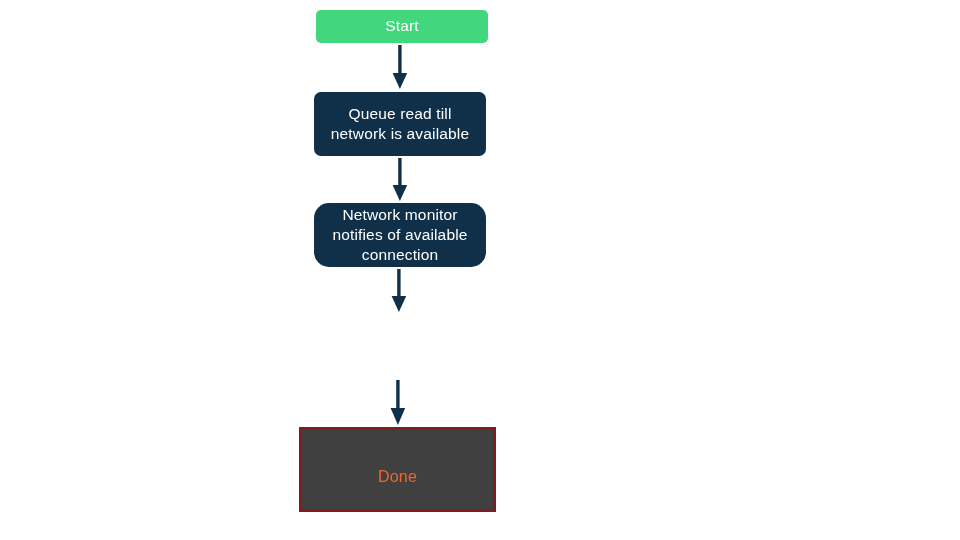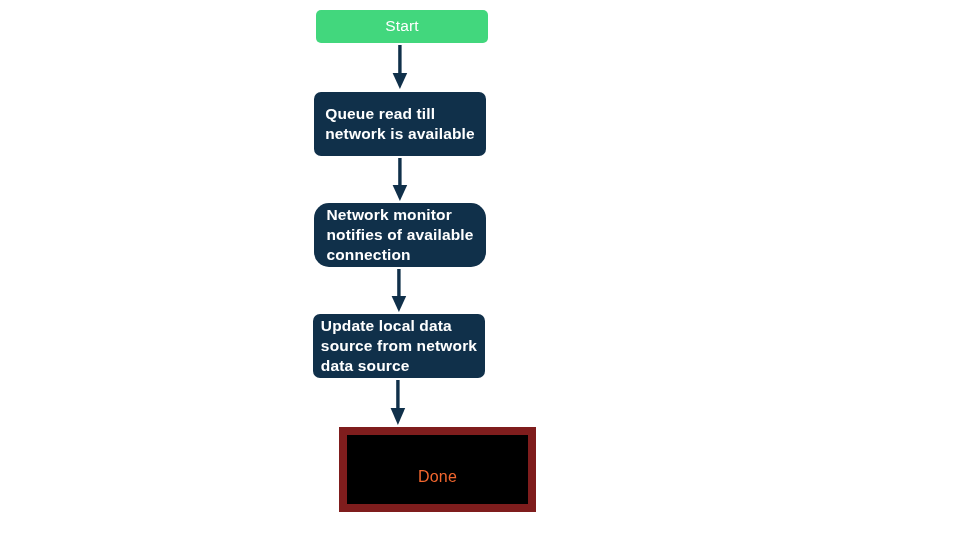--- a/index.html
+++ b/index.html
@@ -21,20 +21,21 @@
     background: #ffffff;
   }
 
   
   .node {
     position: absolute;
     box-sizing: border-box;
     display: flex;
     align-items: center;
     justify-content: center;
+    text-align: center;
   }
 
   .node-label {
     display: block;
     white-space: pre-line;
     line-height: 1.30;
     letter-spacing: 0.01em;
   }
 
   
@@ -49,32 +50,31 @@
   }
 
   
   .node-process {
     background: #10304a;
     border-radius: 7px;
     color: #ffffff;
   }
   .node-process .node-label {
     font-size: 15.5px;
-    font-weight: 700;
+    font-weight: 400;
   }
 
   
   .node-done {
-    background: #000000;
-    border: 8px solid #7f1d1d;
+    background: #404040;
+    border: 3px solid #7f1d1d;
     border-radius: 0;
     color: #f2662e;
     align-items: center;
     justify-content: center;
-    margin-left: 40px;
   }
   .node-done .node-label {
     font-size: 16px;
     font-weight: 400;
     position: relative;
     top: 8px;
   }
 
   
   .connector {
@@ -119,25 +119,20 @@
 connection</span>
   </div>
 
   <div class="connector" style="left:390px; top:269px;">
     <svg width="18" height="45" viewBox="0 0 18 45">
       <rect x="7.2" y="0" width="3.4" height="29" fill="#10304a"></rect>
       <polygon points="1.6,27 16.2,27 8.9,43" fill="#10304a"></polygon>
     </svg>
   </div>
 
-  <div class="node node-process" style="left:313px; top:314px; width:172px; height:64px;">
-    <span class="node-label">Update local data
-source from network
-data source</span>
-  </div>
 
   <div class="connector" style="left:389px; top:380px;">
     <svg width="18" height="48" viewBox="0 0 18 48">
       <rect x="7.2" y="0" width="3.4" height="30" fill="#10304a"></rect>
       <polygon points="1.6,28 16.2,28 8.9,45" fill="#10304a"></polygon>
     </svg>
   </div>
 
   <div class="node node-done" style="left:299px; top:427px; width:197px; height:85px;">
     <span class="node-label">Done</span>

